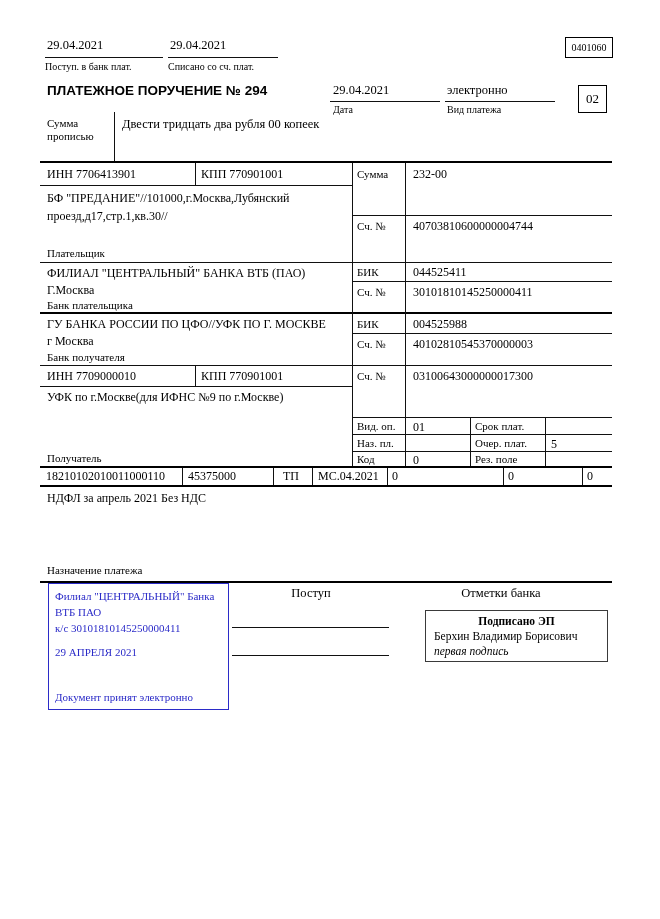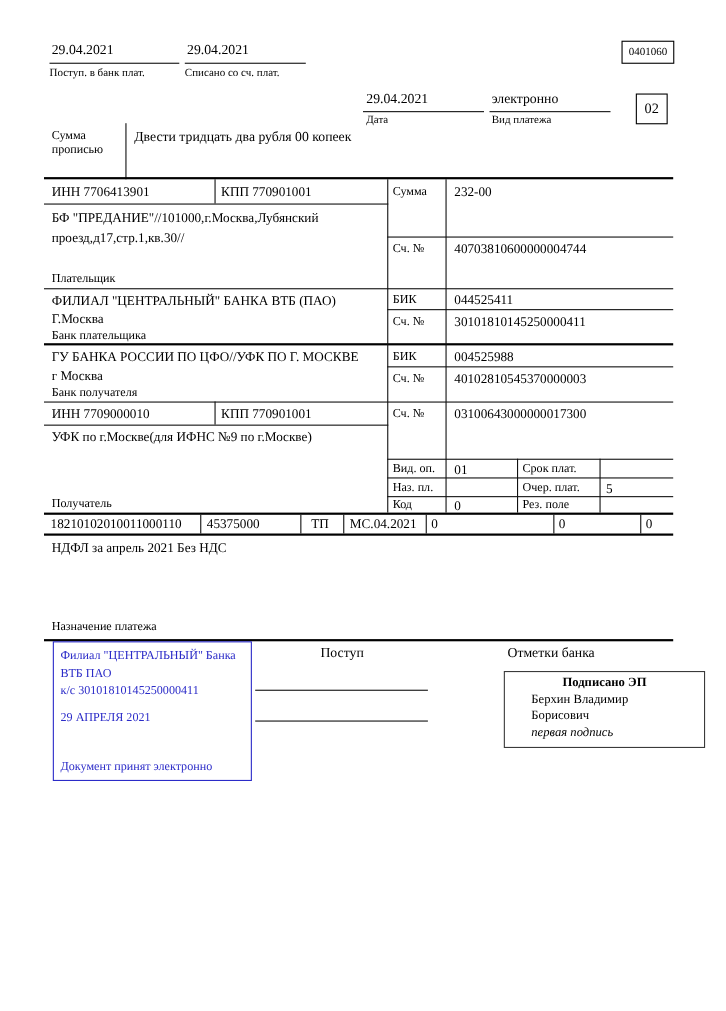--- a/index.html
+++ b/index.html
@@ -10,38 +10,39 @@
   .tb{font-size:12.5px;line-height:1.2;}
   .sm{font-size:10px;line-height:1.1;}
   .md{font-size:11px;line-height:1.15;}
   .ln{position:absolute;background:#000;}
   .lnt{position:absolute;background:#111;}
   .title{font-family:"Liberation Sans","DejaVu Sans",sans-serif;font-weight:bold;font-size:13.5px;}
   .box{position:absolute;border:1px solid #000;text-align:center;}
   .wrap{white-space:normal;}
   .stamp{position:absolute;left:48px;top:583px;width:181px;height:127px;border:1px solid #2b2bc8;
          color:#2b2bc8;font-size:11px;line-height:16px;padding:4px 6px;box-sizing:border-box;}
-  .epbox{position:absolute;left:425px;top:610px;width:183px;height:70px;border:1.5px solid #3a3a3a;
-         font-size:11.5px;line-height:15px;padding:3px 24px;box-sizing:border-box;margin-left:33px;}
+  .epbox{position:absolute;left:425px;top:610px;width:183px;height:52px;border:1.5px solid #3a3a3a;
+         font-size:11.5px;line-height:15px;padding:3px 8px;box-sizing:border-box;}
 </style>
 </head>
 <body>
 
 <div id="page">
 
   <div class="abs tb" style="left:47px;top:38px">29.04.2021</div>
   <div class="lnt" style="left:45px;top:57px;width:118px;height:1px"></div>
   <div class="abs sm" style="left:45px;top:61px">Поступ. в банк плат.</div>
 
   <div class="abs tb" style="left:170px;top:38px">29.04.2021</div>
   <div class="lnt" style="left:168px;top:57px;width:110px;height:1px"></div>
   <div class="abs sm" style="left:168px;top:61px">Списано со сч. плат.</div>
 
   <div class="box" style="left:565px;top:37px;width:46px;height:19px;line-height:19px;font-size:10px">0401060</div>
 
+  <div class="abs title" style="left:47px;top:83px">ПЛАТЕЖНОЕ ПОРУЧЕНИЕ № 294</div>
 
   <div class="abs tb" style="left:333px;top:83px">29.04.2021</div>
   <div class="lnt" style="left:330px;top:101px;width:110px;height:1px"></div>
   <div class="abs sm" style="left:333px;top:104px">Дата</div>
 
   <div class="abs tb" style="left:447px;top:83px">электронно</div>
   <div class="lnt" style="left:445px;top:101px;width:110px;height:1px"></div>
   <div class="abs sm" style="left:447px;top:104px">Вид платежа</div>
 
   <div class="box" style="left:578px;top:85px;width:27px;height:26px;line-height:26px;font-size:13px">02</div>

